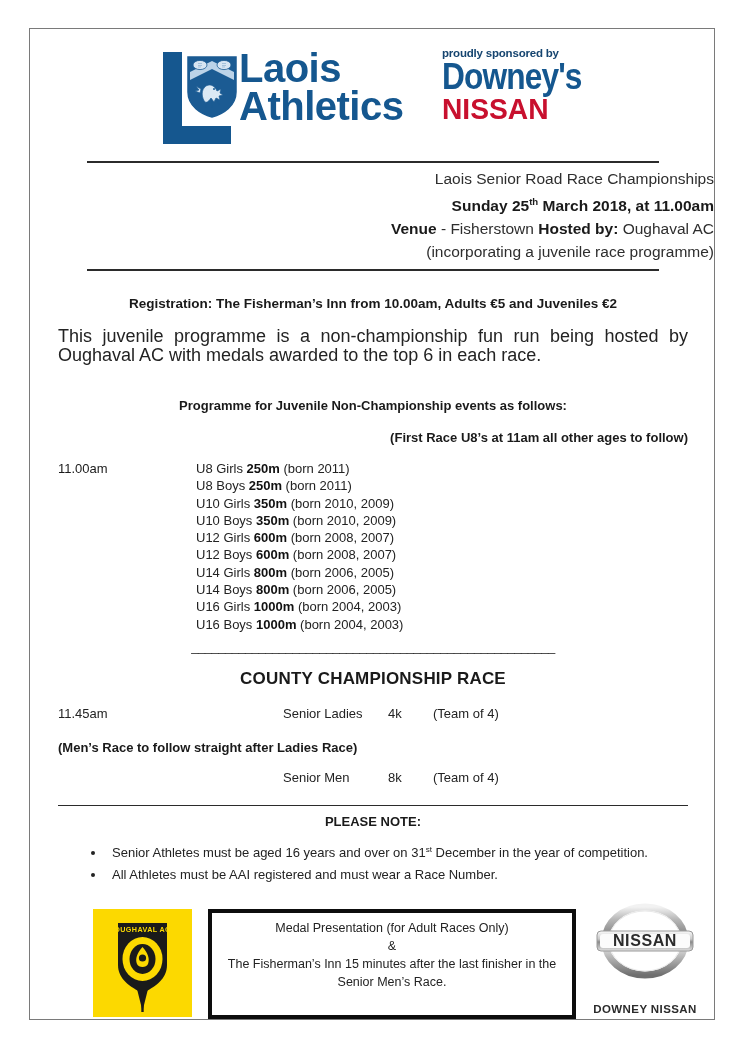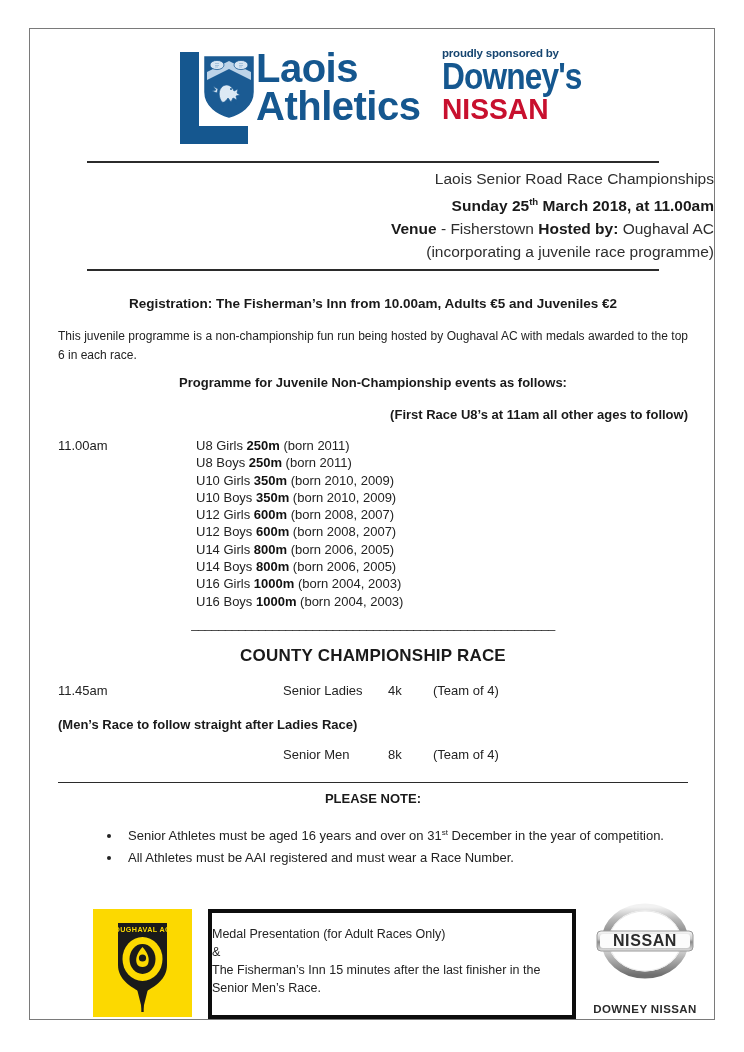--- a/index.html
+++ b/index.html
@@ -40,21 +40,20 @@
     left: 0; top: 0;
     width: 100%;
     height: 130px;
   }
   .laois-logo {
     position: absolute;
     left: 133px;
     top: 23px;
     width: 275px;
     height: 92px;
-    margin-left: 17px;
   }
   .laois-l {
     position: absolute;
     left: 0; top: 0;
     width: 68px; height: 92px;
   }
   .laois-l::before {
     content: "";
     position: absolute;
     left: 0; top: 0;
@@ -151,24 +150,24 @@
     top: 267px;
     width: 630px;
   }
   .reg-line {
     text-align: center;
     font-size: 13.5px;
     font-weight: bold;
     margin-bottom: 16px;
   }
   .intro {
-    font-size: 12px;
+    font-size: 18px;
     line-height: 19px;
     text-align: justify;
-    margin-bottom: 10px;
+    margin-bottom: 33px;
     color: #232323;
   }
   .prog-head {
     text-align: center;
     font-size: 13px;
     font-weight: bold;
     margin-bottom: 17px;
   }
   .first-race {
     text-align: right;
@@ -237,21 +236,21 @@
     margin-top: 16px;
     margin-bottom: 8px;
   }
   .please-note {
     text-align: center;
     font-size: 13px;
     font-weight: bold;
     margin-bottom: 10px;
   }
   .bullets {
-    margin: 16px;
+    margin: 0;
     padding-left: 48px;
     font-size: 13px;
     line-height: 22px;
     color: #232323;
   }
   .bullets li { padding-left: 6px; }
 
   
   .footer {
     position: absolute;
@@ -273,21 +272,22 @@
     left: 178px;
     top: 28px;
     width: 368px;
     height: 110px;
     border: 4px solid #0d0d0d;
     background: #fff;
     box-sizing: border-box;
     box-shadow: inset 0 0 0 2px #ffffff;
   }
   .medal-inner {
-    padding-top: 12px;
+    padding-top: 6px;
+    text-align: center;
     font-size: 12.5px;
     line-height: 18px;
     color: #232323;
   }
   .nissan-logo {
     position: absolute;
     left: 561px;
     top: 22px;
     width: 108px;
     height: 116px;

